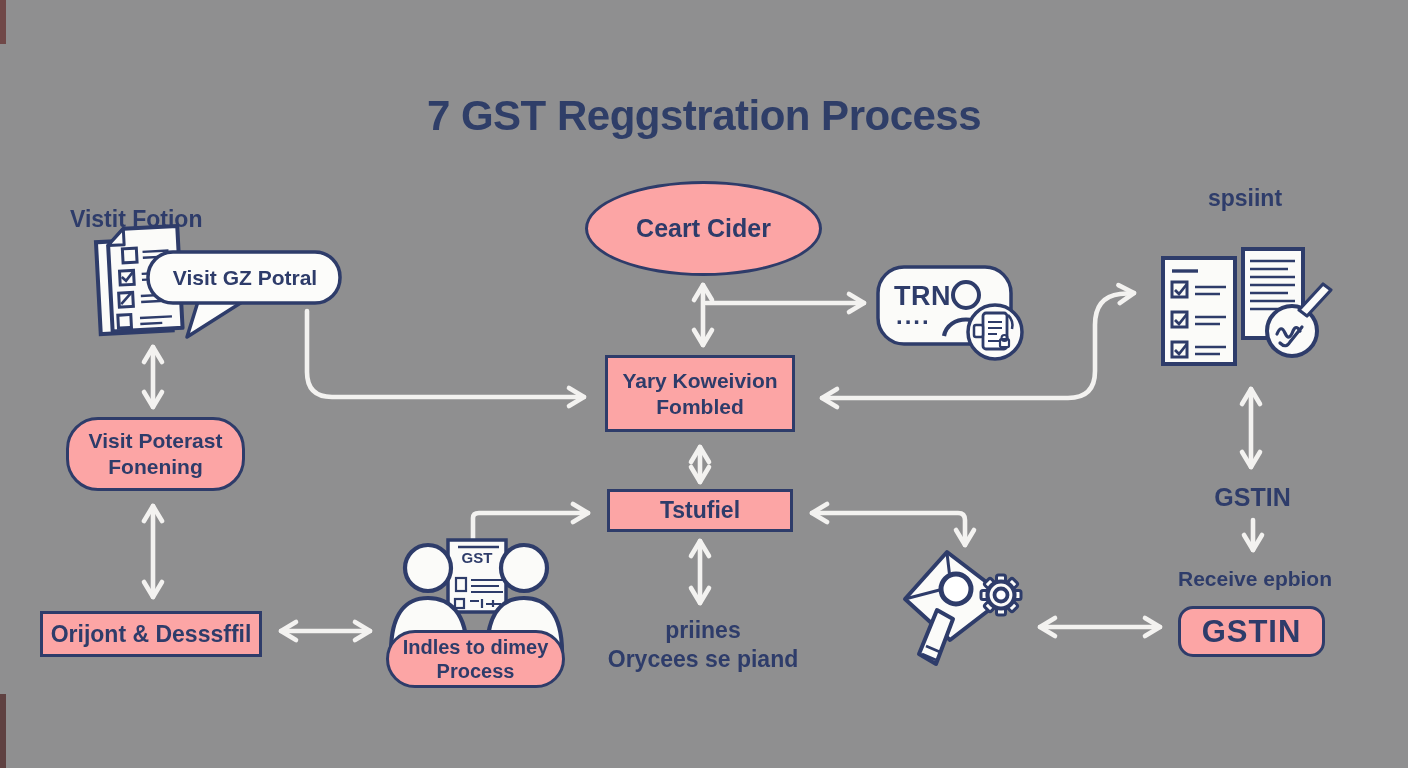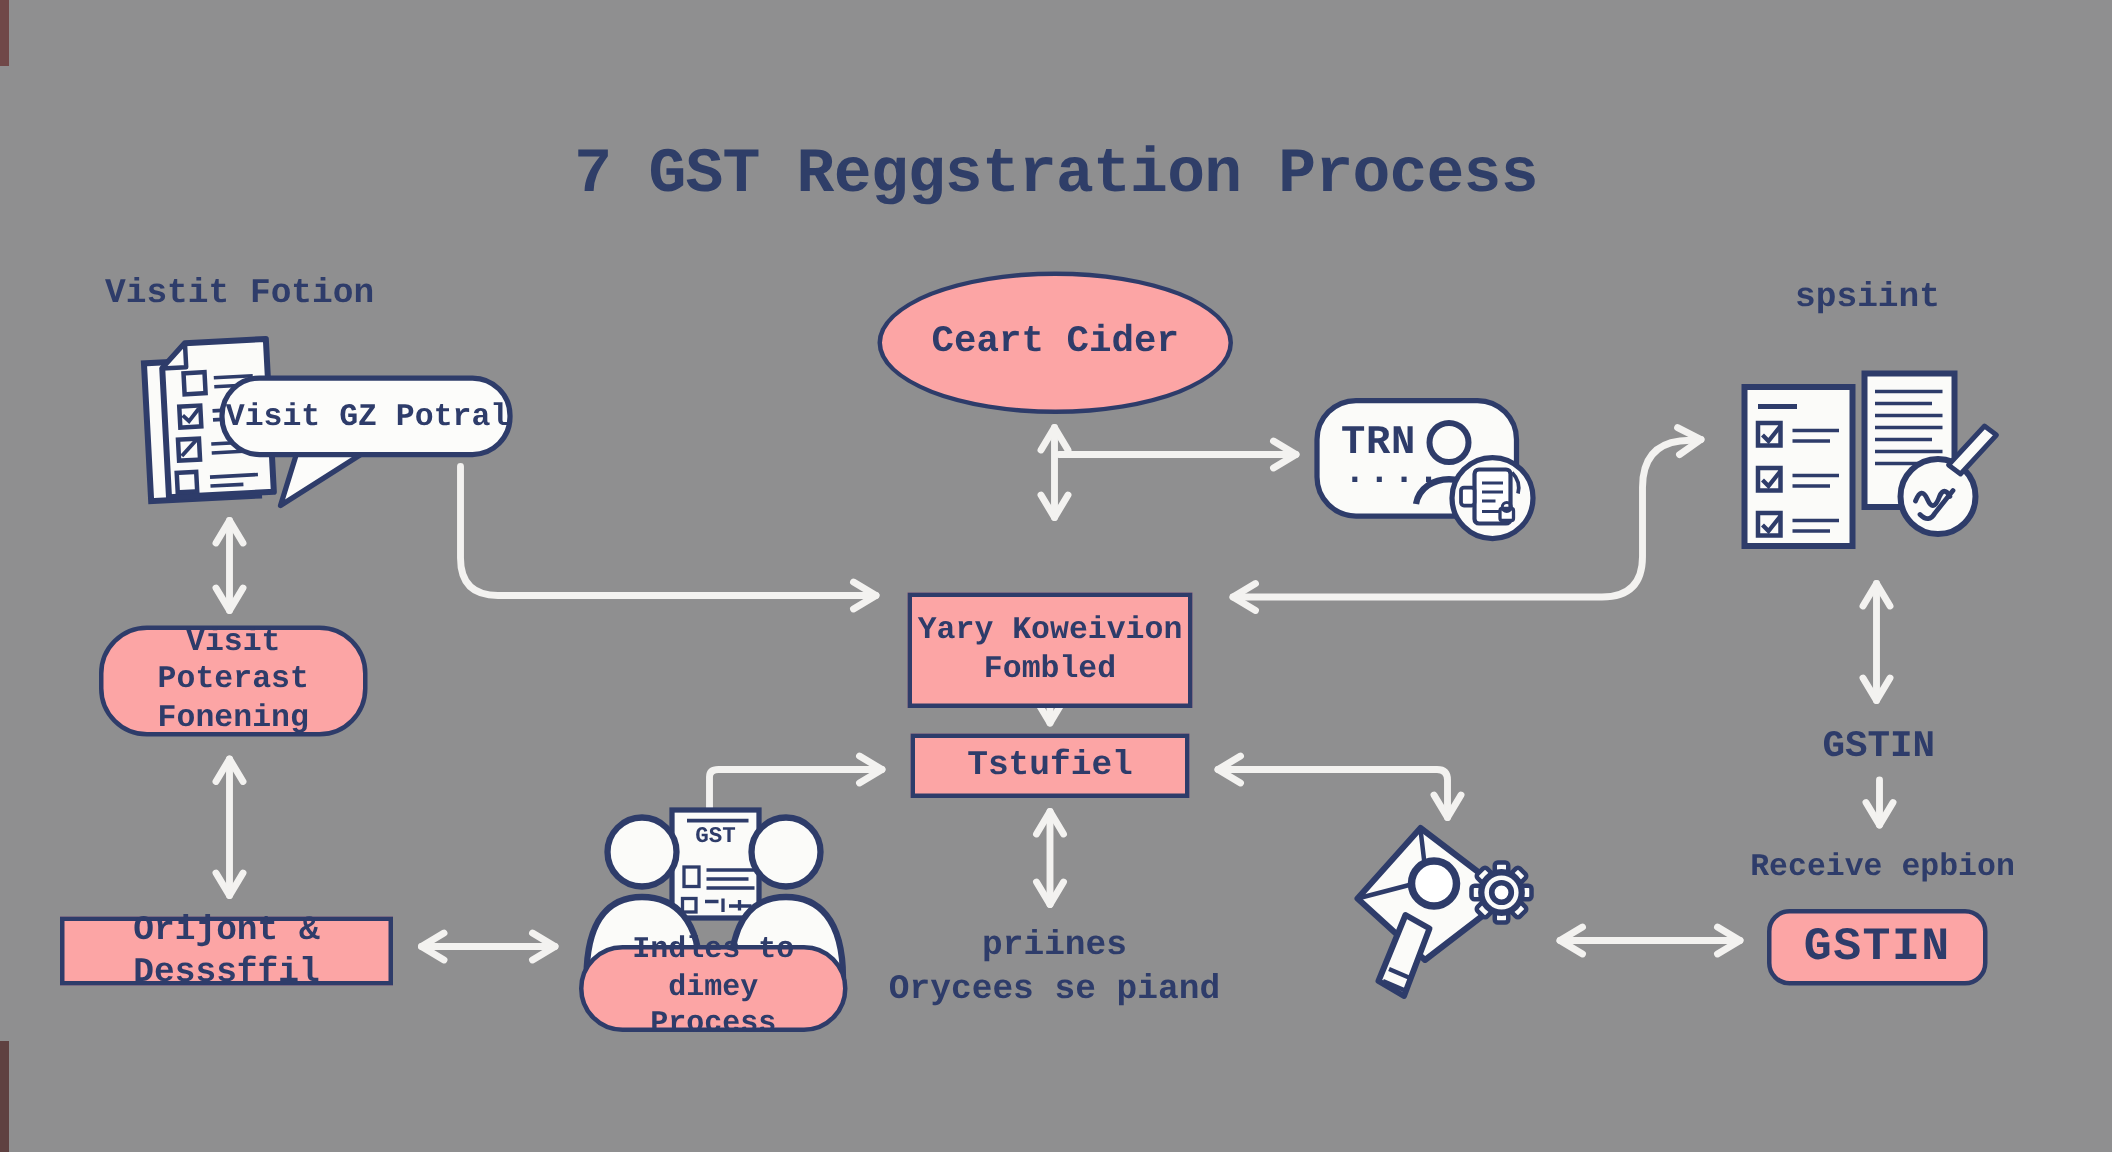--- a/index.html
+++ b/index.html
@@ -1,28 +1,28 @@
 <!DOCTYPE html>
 <html><head>
 <meta charset="utf-8">
 <style>
   html,body{margin:0;padding:0;background:#6e6e6e;}
   .stage{
     position:relative;width:1408px;height:768px;overflow:hidden;
     background:#8f8f90;
-    font-family:Liberation Mono, monospace;
+    font-family:Liberation Sans, sans-serif;
     font-weight:700;color:#2e3c6a;
   }
   .stage svg{position:absolute;left:0;top:0;z-index:1;}
   .abs{position:absolute;z-index:2;}
   .title{
     position:absolute;z-index:2;left:0;right:0;top:92px;margin:0;
     text-align:center;font-size:42px;letter-spacing:-0.5px;color:#2f3e68;
   }
-  .label{position:absolute;z-index:2;}
+  .label{position:absolute;z-index:2;margin-top:24px;}
   .box{
     position:absolute;z-index:2;background:#fca5a5;border:3.5px solid #2e3c6a;
     display:flex;flex-direction:column;align-items:center;justify-content:center;
     text-align:center;line-height:1.22;box-sizing:border-box;
   }
   .ellipse{border-radius:50%;border-width:3px;}
   .pill{border-radius:30px;}
   .gstin-pill{border-radius:15px;font-size:31px;letter-spacing:1px;}
   .note{text-align:center;line-height:1.25;}
   .trn-text{font-size:27px;letter-spacing:0.5px;}
@@ -183,21 +183,21 @@
     <span>Orijont &amp; Desssffil</span>
   </div>
 
   <div class="box ellipse" style="left:585px;top:181px;width:237px;height:95px;font-size:25px;">
     <span>Ceart Cider</span>
   </div>
 
   <div class="abs trn-text" style="left:894px;top:281px;">TRN</div>
   <div class="abs trn-dots" style="left:896px;top:312px;">....</div>
 
-  <div class="box" style="left:605px;top:355px;width:190px;height:77px;font-size:21px;margin-top:40px;">
+  <div class="box" style="left:605px;top:355px;width:190px;height:77px;font-size:21px;">
     <span>Yary Koweivion</span>
     <span>Fombled</span>
   </div>
 
   <div class="box" style="left:607px;top:489px;width:186px;height:43px;font-size:23px;">
     <span>Tstufiel</span>
   </div>
 
   <div class="abs note" style="left:590px;top:616px;width:226px;font-size:23px;">
     <div>priines</div>

